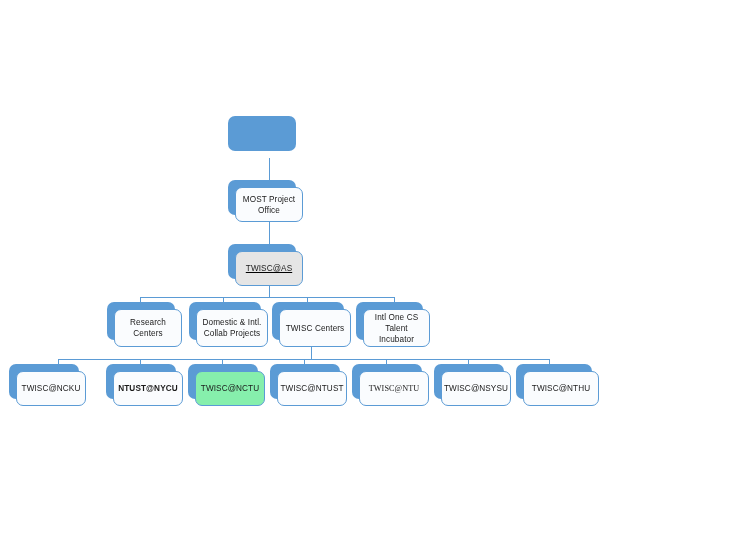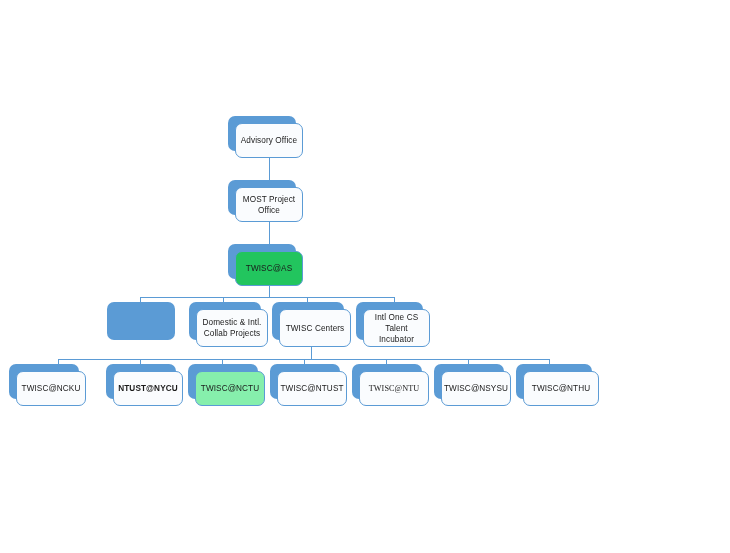--- a/index.html
+++ b/index.html
@@ -85,39 +85,40 @@
       <div class="conn v" style="left: 140px; top: 359px; background: rgb(91, 155, 213); height: 5px;"></div>
       <div class="conn v" style="left: 222px; top: 359px; background: rgb(91, 155, 213); height: 5px;"></div>
       <div class="conn v" style="left: 304px; top: 359px; background: rgb(91, 155, 213); height: 5px;"></div>
       <div class="conn v" style="left: 386px; top: 359px; background: rgb(91, 155, 213); height: 5px;"></div>
       <div class="conn v" style="left: 468px; top: 359px; background: rgb(91, 155, 213); height: 5px;"></div>
       <div class="conn v" style="left: 549px; top: 359px; background: rgb(91, 155, 213); height: 5px;"></div>
     </div>
   <div id="nodes">
       <div class="node" style="left: 228px; top: 116px; width: 75px; height: 42px;">
         <div class="shadow" style="background: rgb(91, 155, 213);"></div>
-        <div class="card" style="background: rgb(250, 252, 254); border-color: rgb(91, 155, 213);">
-          <div class="label" style="color: rgb(26, 26, 26);">Advisory Office</div>
-        </div>
       </div>
       <div class="node" style="left: 228px; top: 180px; width: 75px; height: 42px;">
         <div class="shadow" style="background: rgb(91, 155, 213);"></div>
         <div class="card" style="background: rgb(250, 252, 254); border-color: rgb(91, 155, 213);">
           <div class="label" style="color: rgb(26, 26, 26);">MOST Project
 Office</div>
         </div>
       </div>
       <div class="node" style="left: 228px; top: 244px; width: 75px; height: 42px;">
         <div class="shadow" style="background: rgb(91, 155, 213);"></div>
-        <div class="card" style="background: #22c55e; border-color: rgb(91, 155, 213);">
+        <div class="card" style="background: #e5e5e5; border-color: rgb(91, 155, 213); text-decoration: underline;">
           <div class="label" style="color: rgb(26, 26, 26);">TWISC@AS</div>
         </div>
       </div>
       <div class="node" style="left: 107px; top: 302px; width: 75px; height: 45px;">
         <div class="shadow" style="background: rgb(91, 155, 213);"></div>
+        <div class="card" style="background: rgb(250, 252, 254); border-color: rgb(91, 155, 213);">
+          <div class="label" style="color: rgb(26, 26, 26);">Research
+Centers</div>
+        </div>
       </div>
       <div class="node" style="left: 189px; top: 302px; width: 79px; height: 45px; padding-left: 20px;">
         <div class="shadow" style="background: rgb(91, 155, 213);"></div>
         <div class="card" style="background: rgb(250, 252, 254); border-color: rgb(91, 155, 213);">
           <div class="label" style="color: rgb(26, 26, 26);">Domestic &amp; Intl.
 Collab Projects</div>
         </div>
       </div>
       <div class="node" style="left: 272px; top: 302px; width: 79px; height: 45px;">
         <div class="shadow" style="background: rgb(91, 155, 213);"></div>

